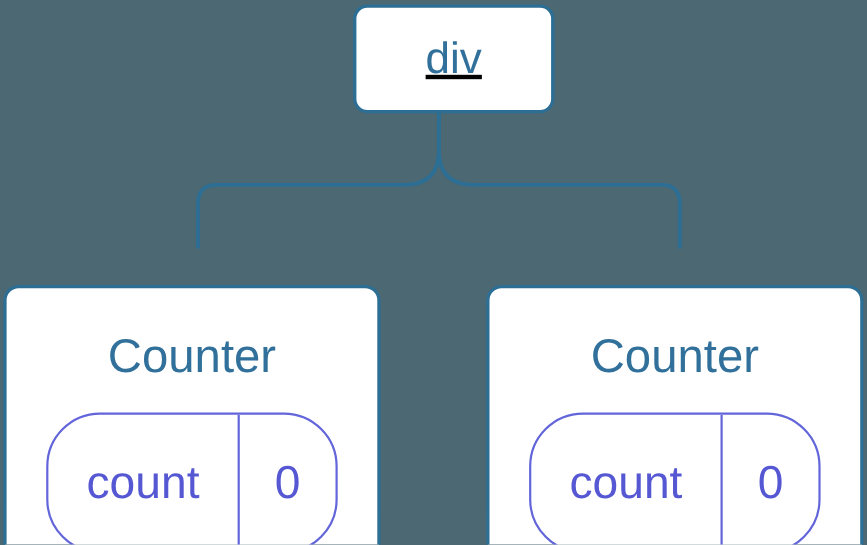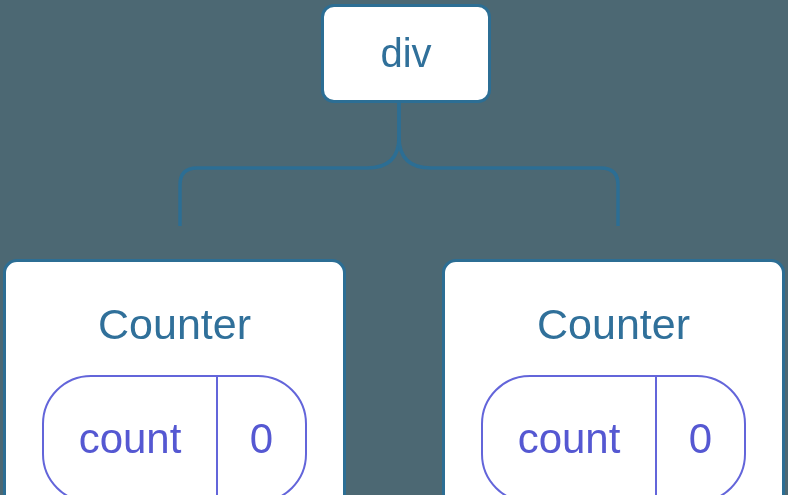--- a/index.html
+++ b/index.html
@@ -29,27 +29,28 @@
     width: 788px; height: 495px;
   }
   .connectors path {
     fill: none;
     stroke: var(--connector);
     stroke-width: 3.5px;
   }
   .node-root {
     position: absolute;
     left: 321px; top: 4px;
-    width: 170px; height: 99px;
+    width: 183px; height: 99px;
     background: var(--node-bg);
     border: 3px solid var(--node-border);
     border-radius: 13px;
     display: flex;
     align-items: center;
     justify-content: center;
+    text-decoration: underline;
   }
   .node-root-label {
     font-size: 40px;
     font-weight: 500;
     color: var(--node-text);
   }
   .card {
     position: absolute;
     top: 227px;
     width: 343px; height: 261px;

